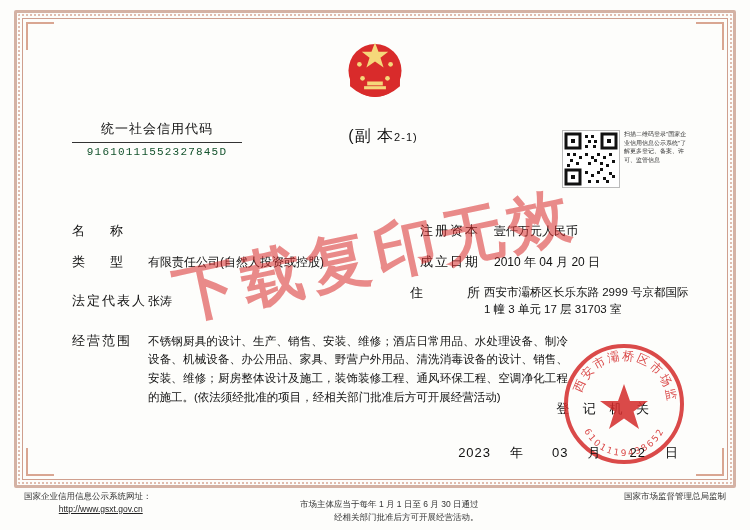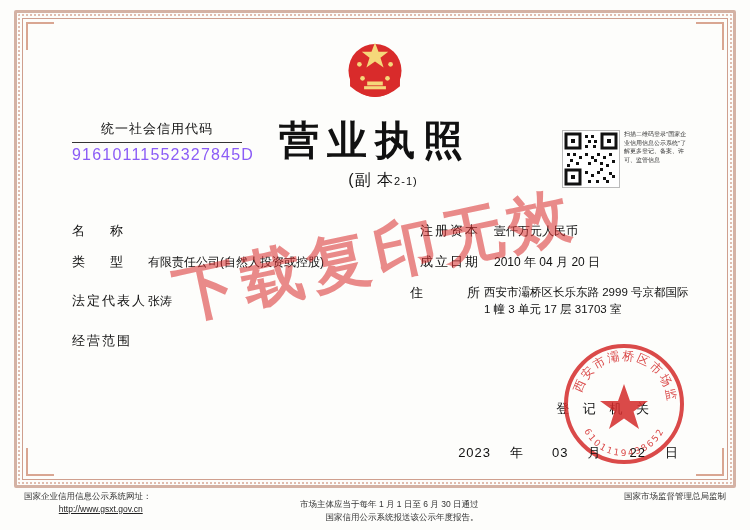--- a/index.html
+++ b/index.html
@@ -112,24 +112,24 @@
     font-size: 13px;
     color: #111;
     letter-spacing: 1px;
   }
   .code-line {
     margin: 4px 0 3px 0;
     border-top: 1px solid #333;
     width: 100%;
   }
   .code-value {
-    font-size: 16px;
+    font-size: 11px;
     letter-spacing: 1.2px;
-    color: #8b5cf6;
-    font-family: Liberation Sans, sans-serif;
+    color: #14532d;
+    font-family: Liberation Mono, monospace;
   }
 
   
   .qr-wrap {
     position: absolute;
     right: 60px;
     top: 130px;
     width: 128px;
     text-align: left;
   }
@@ -317,21 +317,20 @@
       <circle cx="30" cy="44" r="3" fill="#f5d77a"></circle>
       <circle cx="70" cy="44" r="3" fill="#f5d77a"></circle>
       <circle cx="34" cy="62" r="3" fill="#f5d77a"></circle>
       <circle cx="66" cy="62" r="3" fill="#f5d77a"></circle>
       <rect x="40" y="66" width="20" height="5" fill="#f5d77a"></rect>
       <rect x="36" y="72" width="28" height="4" fill="#f5d77a"></rect>
     </svg>
   </div>
 
   <div class="title-block">
-    <div class="main-title">营业执照</div>
     <div class="sub-title">
       <span>(副 本</span><span class="ser">2-1)</span>
     </div>
   </div>
 
   <div class="code-block">
     <div class="code-label">统一社会信用代码</div>
     <div class="code-line"></div>
     <div class="code-value">91610111552327845D</div>
   </div>
@@ -414,20 +413,21 @@
         <div class="fvalue">张涛</div>
       </div>
       <div class="col-right">
         <div class="flabel r">住　　所</div>
         <div class="fvalue small" style="width:210px">西安市灞桥区长乐东路 2999 号京都国际 1 幢 3 单元 17 层 31703 室</div>
       </div>
     </div>
 
     <div class="scope-row">
       <div class="flabel wide">经营范围</div>
+      <div class="scope-text">不锈钢厨具的设计、生产、销售、安装、维修；酒店日常用品、水处理设备、制冷设备、机械设备、办公用品、家具、野营户外用品、清洗消毒设备的设计、销售、安装、维修；厨房整体设计及施工，装饰装修工程、通风环保工程、空调净化工程的施工。(依法须经批准的项目，经相关部门批准后方可开展经营活动)</div>
     </div>
 
   </div>
 
   <div class="authority">登 记 机 关</div>
 
   <div class="seal">
     <svg viewBox="0 0 128 128" width="128" height="128">
       <circle cx="64" cy="64" r="58" fill="none" stroke="#d42b2b" stroke-width="4"></circle>
       <path id="sealTop" d="M 64 12 m -44 52 a 44 44 0 1 1 88 0" fill="none"></path>
@@ -448,18 +448,18 @@
 
   <div class="watermark">下载复印无效</div>
 
   <div class="footer">
     <div class="fl">
       <span>国家企业信用信息公示系统网址：</span>
       <div class="url">http://www.gsxt.gov.cn</div>
     </div>
     <div class="fc">
       <div>市场主体应当于每年 1 月 1 日至 6 月 30 日通过</div>
-      <div>国家信用公示系统报送该公示年度报告。</div>
+      <div>经相关部门批准后方可开展经营活动。</div>
     </div>
     <div class="fr">国家市场监督管理总局监制</div>
   </div>
 
 </div>
 
 </body></html>

